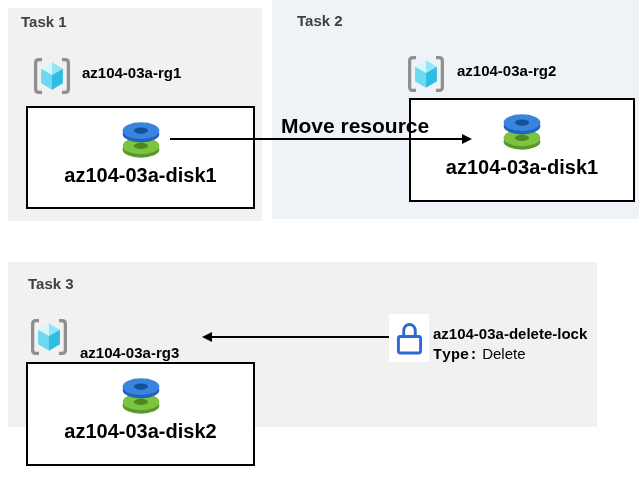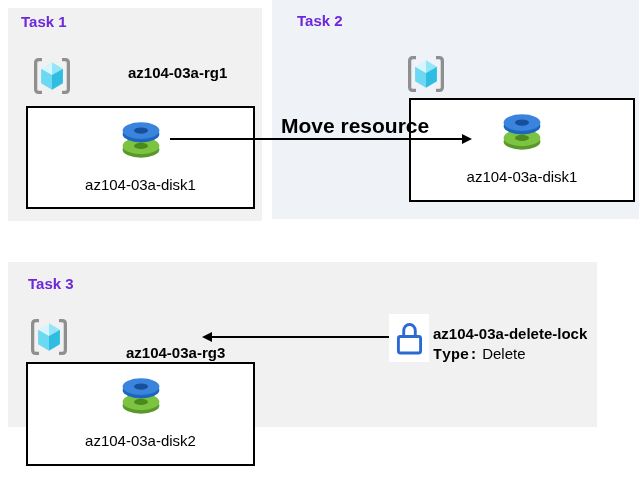--- a/index.html
+++ b/index.html
@@ -3,31 +3,31 @@
 <meta charset="utf-8">
 <style>
   html,body{margin:0;padding:0;background:#ffffff;}
   .canvas{
     position:relative;width:641px;height:487px;background:#ffffff;overflow:hidden;
     font-family:"Liberation Sans","DejaVu Sans",sans-serif;color:#000;
   }
   .panel{position:absolute;background:#f1f1f2;}
   .panel.t2{background:#eff2f6;}
   .panel-title{
-    position:absolute;font-size:15px;font-weight:bold;color:#6d28d9;white-space:nowrap;
+    position:absolute;font-size:15px;font-weight:bold;color:#404040;white-space:nowrap;
   }
   .rg-icon{position:absolute;line-height:0;}
-  .rg-label{position:absolute;font-size:15px;font-weight:bold;white-space:nowrap;margin-left:46px;}
+  .rg-label{position:absolute;font-size:15px;font-weight:bold;white-space:nowrap;}
   .inner-box{
     position:absolute;background:#ffffff;border:2px solid #000;
     display:flex;flex-direction:column;align-items:center;
     padding-top:9px;box-sizing:border-box;gap:5px;
   }
   .disk-icon{line-height:0;}
-  .disk-label{font-size:15px;font-weight:normal;white-space:nowrap;margin-top:12px;}
+  .disk-label{font-size:20px;font-weight:bold;white-space:nowrap;}
   .arrow-line{position:absolute;height:2px;background:#000;z-index:6;}
   .arrow-head-right{
     position:absolute;width:0;height:0;z-index:6;
     border-left:10px solid #000;border-top:5px solid transparent;border-bottom:5px solid transparent;
   }
   .arrow-head-left{
     position:absolute;width:0;height:0;z-index:6;
     border-right:10px solid #000;border-top:5px solid transparent;border-bottom:5px solid transparent;
   }
   .move-label{
@@ -83,20 +83,21 @@
     <span class="rg-icon" style="left:134px;top:53px;">
       <svg width="40" height="42" viewBox="0 0 44 44">
         <path d="M11 4 H7.5 Q4 4 4 7.5 V36.5 Q4 40 7.5 40 H11" fill="none" stroke="#8f8f8f" stroke-width="3.6"></path>
         <path d="M33 4 H36.5 Q40 4 40 7.5 V36.5 Q40 40 36.5 40 H33" fill="none" stroke="#8f8f8f" stroke-width="3.6"></path>
         <polygon points="22,7 10,14 22,21" fill="#d6f5fc"></polygon>
         <polygon points="22,7 34,14 22,21" fill="#93e6f7"></polygon>
         <polygon points="10,14 22,21 22,37 10,30" fill="#6cd8f1"></polygon>
         <polygon points="34,14 22,21 22,37 34,30" fill="#2fbde2"></polygon>
       </svg>
     </span>
+    <div class="rg-label" style="left:185px;top:62px;">az104-03a-rg2</div>
 
     <div class="inner-box" style="left:137px;top:98px;width:226px;height:104px;">
       <span class="disk-icon">
         <svg width="54" height="42" viewBox="0 0 60 48">
           <ellipse cx="30" cy="37" rx="21" ry="9.5" fill="#59982a"></ellipse>
           <ellipse cx="30" cy="33" rx="21" ry="9.5" fill="#7cc342"></ellipse>
           <ellipse cx="30" cy="33" rx="8" ry="3.6" fill="#4d8a1e"></ellipse>
           <ellipse cx="30" cy="19.5" rx="21" ry="9.5" fill="#1d66c0"></ellipse>
           <ellipse cx="30" cy="15.5" rx="21" ry="9.5" fill="#3b84de"></ellipse>
           <ellipse cx="30" cy="15.5" rx="8" ry="3.6" fill="#164f9c"></ellipse>

